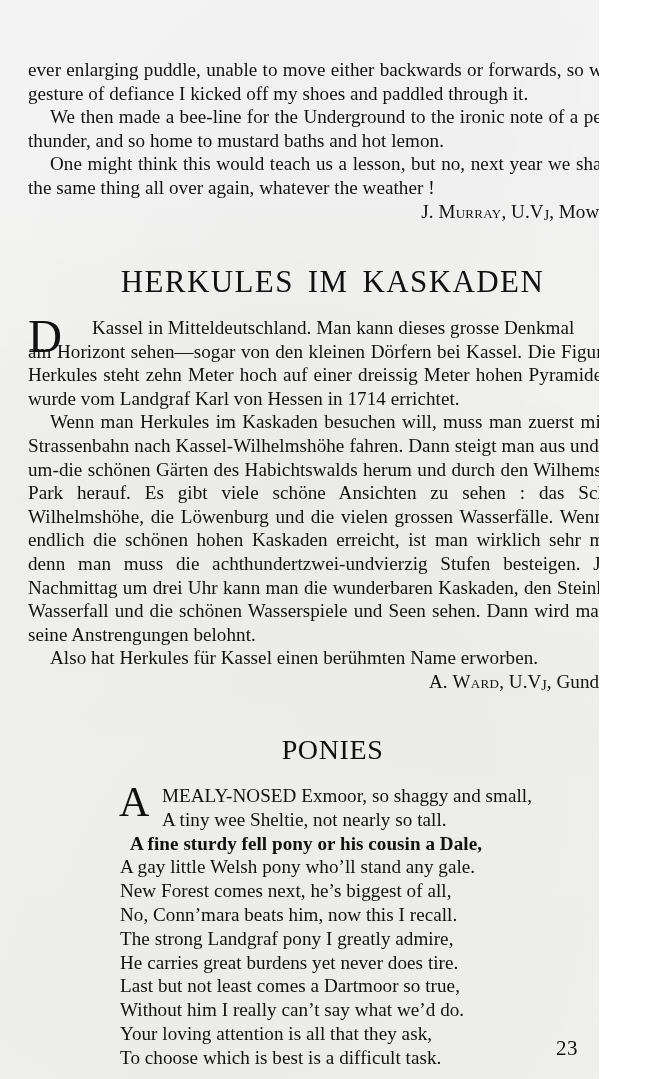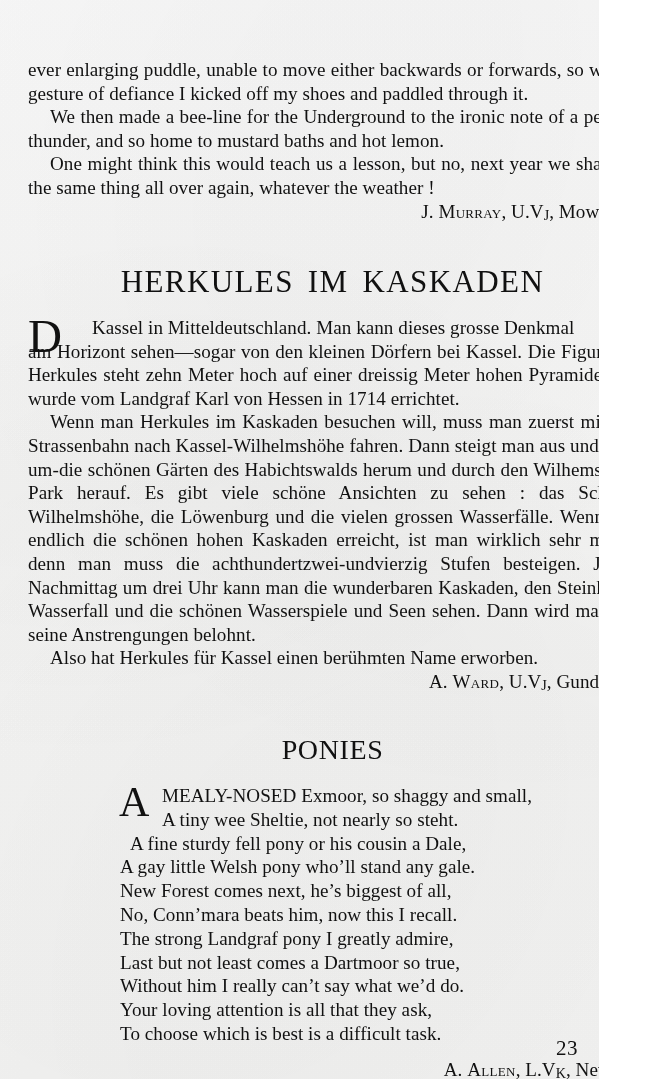--- a/index.html
+++ b/index.html
@@ -84,21 +84,21 @@
     left: 120px;
     width: 500px;
   }
   .poem .verse {
     margin: 0;
     font-size: 19.1px;
     line-height: 23.8px;
     text-align: left;
     white-space: pre;
   }
-  .poem .verse.in2 { padding-left: 10px; }
+  .poem .verse.in2 { padding-left: 10px; font-weight: bold; }
   .poem-dropcap {
     position: absolute;
     left: -1px;
     top: 0px;
     font-size: 42px;
     line-height: 36px;
   }
   .poem .first { padding-left: 42px; }
 
   .pageno {
@@ -134,26 +134,27 @@
     <p class="indent">Also hat Herkules für Kassel einen berühmten Name erworben.</p>
     <p class="attrib"><span>A. </span><span class="sc">Ward</span><span>, U.V</span><span class="subsc">J</span><span>, Gundreda.</span></p>
   </div>
 
   <div class="col" style="top:716px;">
     <h1 class="heading" style="font-size:28px;letter-spacing:0.6px;">PONIES</h1>
 
     <div class="poem" style="position:relative;left:92px;margin-top:9px;">
       <span class="poem-dropcap">A</span>
       <p class="verse first">MEALY-NOSED Exmoor, so shaggy and small,</p>
-      <p class="verse first">A tiny wee Sheltie, not nearly so steht.</p>
+      <p class="verse first">A tiny wee Sheltie, not nearly so tall.</p>
       <p class="verse in2">A fine sturdy fell pony or his cousin a Dale,</p>
       <p class="verse">A gay little Welsh pony who’ll stand any gale.</p>
       <p class="verse">New Forest comes next, he’s biggest of all,</p>
       <p class="verse">No, Conn’mara beats him, now this I recall.</p>
       <p class="verse">The strong Landgraf pony I greatly admire,</p>
+      <p class="verse">He carries great burdens yet never does tire.</p>
       <p class="verse">Last but not least comes a Dartmoor so true,</p>
       <p class="verse">Without him I really can’t say what we’d do.</p>
       <p class="verse">Your loving attention is all that they ask,</p>
       <p class="verse">To choose which is best is a difficult task.</p>
     </div>
 
     <p class="attrib" style="margin-top:12px;"><span>A. </span><span class="sc">Allen</span><span>, L.V</span><span class="subsc">K</span><span>, Neville.</span></p>
   </div>
 
   <div class="pageno">23</div>

